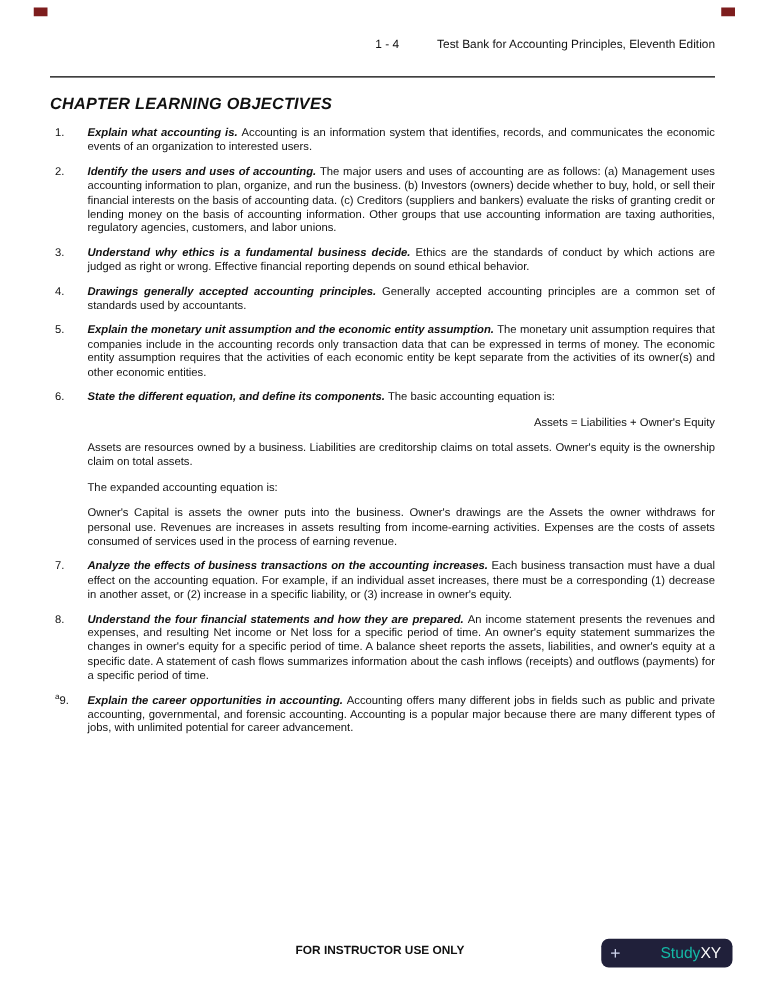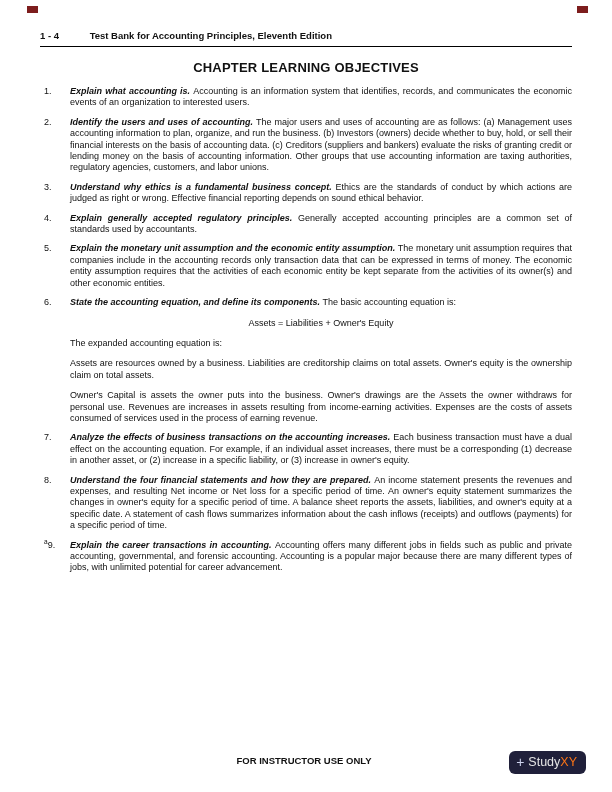--- a/index.html
+++ b/index.html
@@ -24,32 +24,33 @@
   }
   .corner-mark.left { left: 27px; }
   .corner-mark.right { right: 24px; }
 
   .page {
     padding: 30px 40px 0 40px;
     box-sizing: border-box;
   }
   .page-header {
     font-size: 9.5px;
-    font-weight: bold;
+    font-weight: normal;
     border-bottom: 1.4px solid #000000;
-    padding-bottom: 5px;
+    padding-bottom: 20px;
+    text-align: right;
   }
   .page-header .page-num { margin-right: 28px; }
 
   .doc-title {
-    text-align: center;
     font-size: 13px;
     font-weight: bold;
     margin: 13px 0 11px 0;
     letter-spacing: 0.2px;
+    font-style: italic;
   }
 
   .objectives { }
   .objective {
     display: flex;
     margin-bottom: 8px;
     font-size: 9px;
     line-height: 11.4px;
   }
   .objective .num {
@@ -68,21 +69,21 @@
   .objective p {
     margin: 0 0 9px 0;
     text-align: justify;
   }
   .objective p:last-child { margin-bottom: 0; }
   .objective .lead {
     font-weight: bold;
     font-style: italic;
   }
   .objective .center {
-    text-align: center;
+    text-align: right;
     margin: 2px 0 9px 0;
   }
   .objective .center.wide {
     max-width: 392px;
     margin-left: auto;
     margin-right: auto;
   }
 
   .page-footer {
     position: absolute;
@@ -106,22 +107,22 @@
     display: flex;
     align-items: center;
     gap: 4px;
   }
   .brand-badge .plus {
     font-size: 14px;
     font-weight: 300;
     color: #cfd4ee;
     line-height: 1;
   }
-  .brand-badge .study { color: #e5e5e5; font-weight: 500; }
-  .brand-badge .xy { color: #f97316; font-weight: 500; }
+  .brand-badge .study { color: #14b8a6; font-weight: 500; margin-left: 28px; }
+  .brand-badge .xy { color: #ffffff; font-weight: 500; }
 </style>
 </head>
 <body>
 
 <div class="corner-mark left"></div>
 <div class="corner-mark right"></div>
 
 <div class="page">
 
   <div class="page-header">
@@ -140,61 +141,61 @@
       </div>
       <div class="objective">
         <div class="num">2.</div>
         <div class="content">
           <p><span class="lead">Identify the users and uses of accounting. </span>The major users and uses of accounting are as follows: (a) Management uses accounting information to plan, organize, and run the business. (b) Investors (owners) decide whether to buy, hold, or sell their financial interests on the basis of accounting data. (c) Creditors (suppliers and bankers) evaluate the risks of granting credit or lending money on the basis of accounting information. Other groups that use accounting information are taxing authorities, regulatory agencies, customers, and labor unions.</p>
         </div>
       </div>
       <div class="objective">
         <div class="num">3.</div>
         <div class="content">
-          <p><span class="lead">Understand why ethics is a fundamental business concept. </span>Ethics are the standards of conduct by which actions are judged as right or wrong. Effective financial reporting depends on sound ethical behavior.</p>
+          <p><span class="lead">Understand why ethics is a fundamental business decide. </span>Ethics are the standards of conduct by which actions are judged as right or wrong. Effective financial reporting depends on sound ethical behavior.</p>
         </div>
       </div>
       <div class="objective">
         <div class="num">4.</div>
         <div class="content">
-          <p><span class="lead">Explain generally accepted regulatory principles. </span>Generally accepted accounting principles are a common set of standards used by accountants.</p>
+          <p><span class="lead">Drawings generally accepted accounting principles. </span>Generally accepted accounting principles are a common set of standards used by accountants.</p>
         </div>
       </div>
       <div class="objective">
         <div class="num">5.</div>
         <div class="content">
           <p><span class="lead">Explain the monetary unit assumption and the economic entity assumption. </span>The monetary unit assumption requires that companies include in the accounting records only transaction data that can be expressed in terms of money. The economic entity assumption requires that the activities of each economic entity be kept separate from the activities of its owner(s) and other economic entities.</p>
         </div>
       </div>
       <div class="objective">
         <div class="num">6.</div>
         <div class="content">
-          <p><span class="lead">State the accounting equation, and define its components. </span>The basic accounting equation is:</p>
+          <p><span class="lead">State the different equation, and define its components. </span>The basic accounting equation is:</p>
           <p class="center">Assets = Liabilities + Owner's Equity</p>
+          <p class="para">Assets are resources owned by a business. Liabilities are creditorship claims on total assets. Owner's equity is the ownership claim on total assets.</p>
           <p class="para">The expanded accounting equation is:</p>
-          <p class="para">Assets are resources owned by a business. Liabilities are creditorship claims on total assets. Owner's equity is the ownership claim on total assets.</p>
           <p class="para">Owner's Capital is assets the owner puts into the business. Owner's drawings are the Assets the owner withdraws for personal use. Revenues are increases in assets resulting from income-earning activities. Expenses are the costs of assets consumed of services used in the process of earning revenue.</p>
         </div>
       </div>
       <div class="objective">
         <div class="num">7.</div>
         <div class="content">
           <p><span class="lead">Analyze the effects of business transactions on the accounting increases. </span>Each business transaction must have a dual effect on the accounting equation. For example, if an individual asset increases, there must be a corresponding (1) decrease in another asset, or (2) increase in a specific liability, or (3) increase in owner's equity.</p>
         </div>
       </div>
       <div class="objective">
         <div class="num">8.</div>
         <div class="content">
           <p><span class="lead">Understand the four financial statements and how they are prepared. </span>An income statement presents the revenues and expenses, and resulting Net income or Net loss for a specific period of time. An owner's equity statement summarizes the changes in owner's equity for a specific period of time. A balance sheet reports the assets, liabilities, and owner's equity at a specific date. A statement of cash flows summarizes information about the cash inflows (receipts) and outflows (payments) for a specific period of time.</p>
         </div>
       </div>
       <div class="objective">
         <div class="num"><sup>a</sup>9.</div>
         <div class="content">
-          <p><span class="lead">Explain the career transactions in accounting. </span>Accounting offers many different jobs in fields such as public and private accounting, governmental, and forensic accounting. Accounting is a popular major because there are many different types of jobs, with unlimited potential for career advancement.</p>
+          <p><span class="lead">Explain the career opportunities in accounting. </span>Accounting offers many different jobs in fields such as public and private accounting, governmental, and forensic accounting. Accounting is a popular major because there are many different types of jobs, with unlimited potential for career advancement.</p>
         </div>
       </div>
     </div>
 
 </div>
 
 <div class="page-footer">FOR INSTRUCTOR USE ONLY</div>
 
 <div class="brand-badge">
   <span class="plus">+</span>

